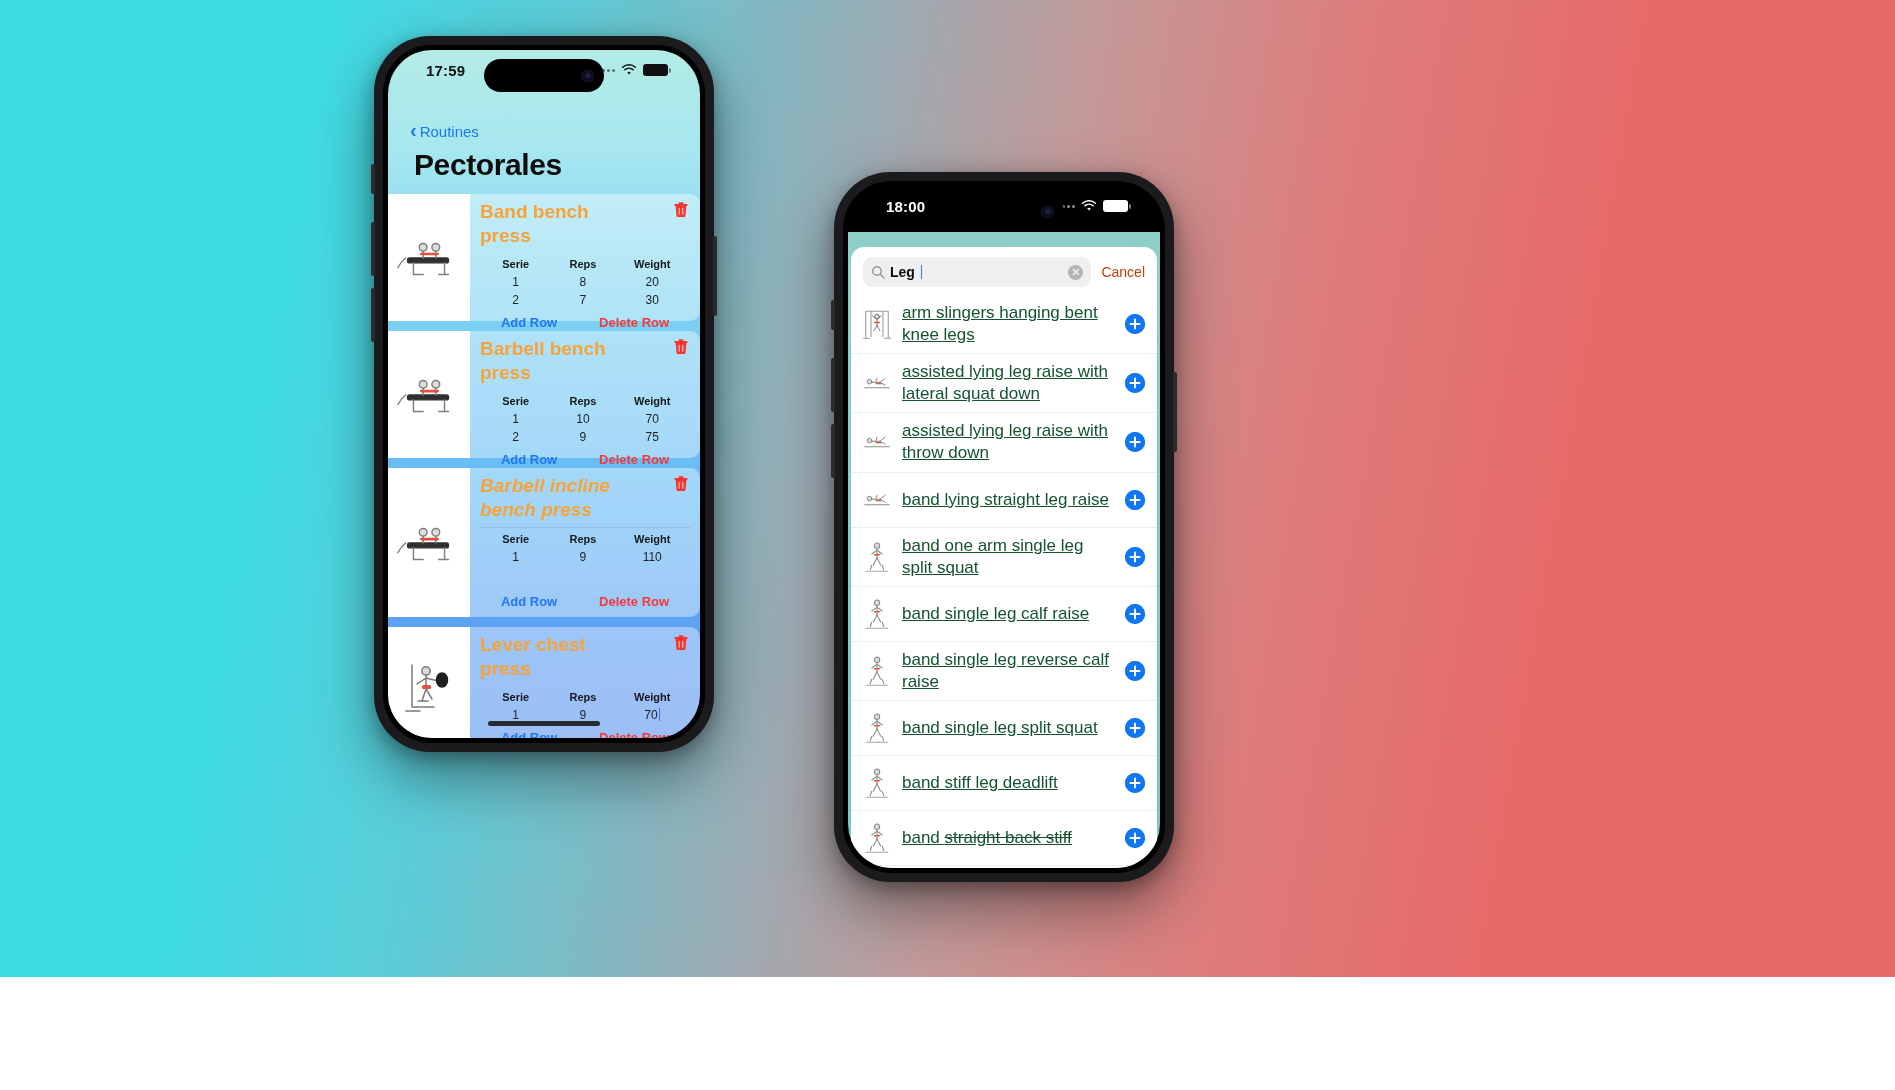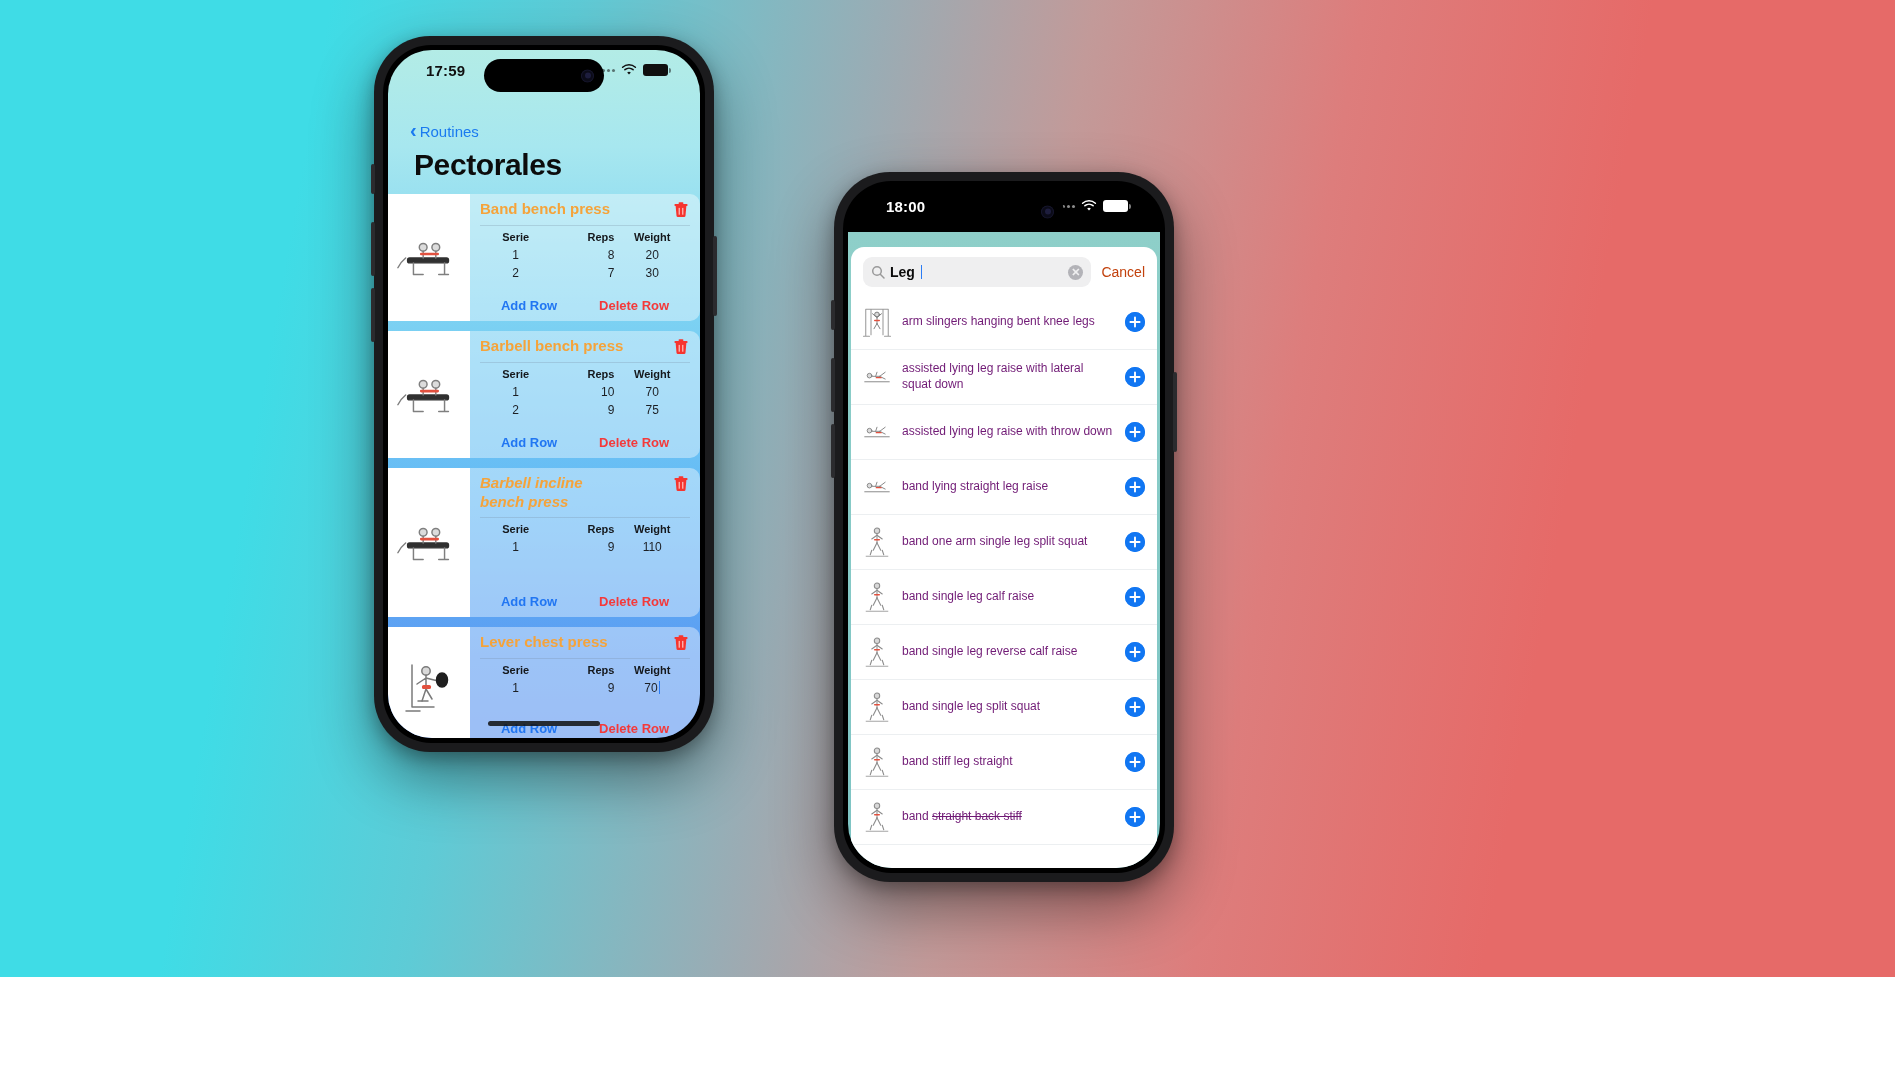--- a/index.html
+++ b/index.html
@@ -125,39 +125,39 @@
   }
   .ex-card .body {
     flex: 1; background: rgba(255,255,255,0.40);
     border-radius: 0 10px 10px 0;
     padding: 6px 10px 8px 10px;
     display: flex; flex-direction: column;
     position: relative;
   }
   .ex-head { display:flex; align-items:flex-start; justify-content: space-between; }
   .ex-name {
-    color: #f5a33a; font-size: 15px; font-weight: 600; line-height: 1.25;
+    color: #f5a33a; font-size: 19px; font-weight: 600; line-height: 1.25;
     padding-right: 6px; max-width: 150px;
   }
   .trash-btn {
     width: 18px; height: 20px; flex: 0 0 18px;
     display:flex; align-items:center; justify-content:center;
   }
   .hr { height:1px; background: rgba(120,140,160,.28); margin: 5px 0 4px 0; }
   .set-table { width: 100%; border-collapse: collapse; }
   .set-table th {
     font-size: 11px; font-weight: 700; color: #15181c; padding: 1px 0 3px 0;
     text-align: center;
   }
   .set-table td {
     font-size: 12px; color: #1c1f24; text-align: center; padding: 2px 0;
     font-weight: 400;
   }
   .set-table th.c1, .set-table td.c1 { width: 34%; }
-  .set-table th.c2, .set-table td.c2 { width: 30%; text-align: right; }
+  .set-table th.c2, .set-table td.c2 { width: 30%; }
   .set-table th.c3, .set-table td.c3 { width: 36%; }
   .caret {
     display:inline-block; width:1.5px; height:13px; background:#2a7cf5;
     vertical-align:-2px; margin-left:1px;
   }
   .row-actions {
     display:flex; justify-content: space-around; margin-top: auto; padding-top: 6px;
   }
   .act-add { color:#2176f2; font-size:13px; font-weight:700; }
   .act-del { color:#f4393a; font-size:13px; font-weight:700; }
@@ -190,21 +190,21 @@
   .clear-btn { margin-left:auto; width:15px;height:15px;border-radius:50%;background:#b3b3b8;
     display:flex;align-items:center;justify-content:center;color:#efeff0;font-size:11px;line-height:1;font-weight:700;}
   .cancel-btn { color:#c2410c; font-size:14px; }
   .ex-list { position:absolute; left:0; right:0; top:48px; bottom:0; overflow:hidden; }
   .ex-item {
     display:flex; align-items:center; gap:9px;
     padding: 7px 12px 7px 10px; min-height: 55px;
     border-bottom: 1px solid #eceff1;
   }
   .ex-item .ic { width:32px; flex:0 0 32px; height:38px; display:flex;align-items:center;justify-content:center; }
-  .ex-item .lbl { flex:1; font-size:12px; color:#701a75; line-height:1.3; }
+  .ex-item .lbl { flex:1; font-size:17px; color:#14532d; line-height:1.3;text-decoration:underline; }
   .ex-item .lbl .strike { text-decoration: line-through; }
   .plus-btn {
     width:20px;height:20px;flex:0 0 20px;border-radius:50%;background:#1176f2;
     display:flex;align-items:center;justify-content:center;color:#fff;font-size:15px;
     font-weight:400;line-height:1;
   }
   .plus-btn svg { display:block; }
 </style>
 </head>
 <body>
@@ -707,21 +707,21 @@
                       <path d="M20 13l7 5"></path>
                       <path d="M20 23l-5 10"></path>
                       <path d="M20 23l5 10"></path>
                       <path d="M13 33l-2 6"></path>
                       <path d="M27 33l2 6"></path>
                     </g>
                     <path d="M17 19h6" stroke="#e2513f" stroke-width="2.2" stroke-linecap="round"></path>
                     <path d="M5 41h30" stroke="#9a9a9a" stroke-width="1.2"></path>
                   </svg>
                 </div>
-                <div class="lbl">band stiff leg straight</div>
+                <div class="lbl">band stiff leg deadlift</div>
                 <div class="plus-btn">
                   <svg width="20" height="20" viewBox="0 0 20 20">
                     <circle cx="10" cy="10" r="10" fill="#1176f2"></circle>
                     <path d="M10 5.4v9.2M5.4 10h9.2" stroke="#fff" stroke-width="1.9" stroke-linecap="round"></path>
                   </svg>
                 </div>
               </div>
               <div class="ex-item">
                 <div class="ic">
                   <svg width="30" height="36" viewBox="0 0 40 44">

